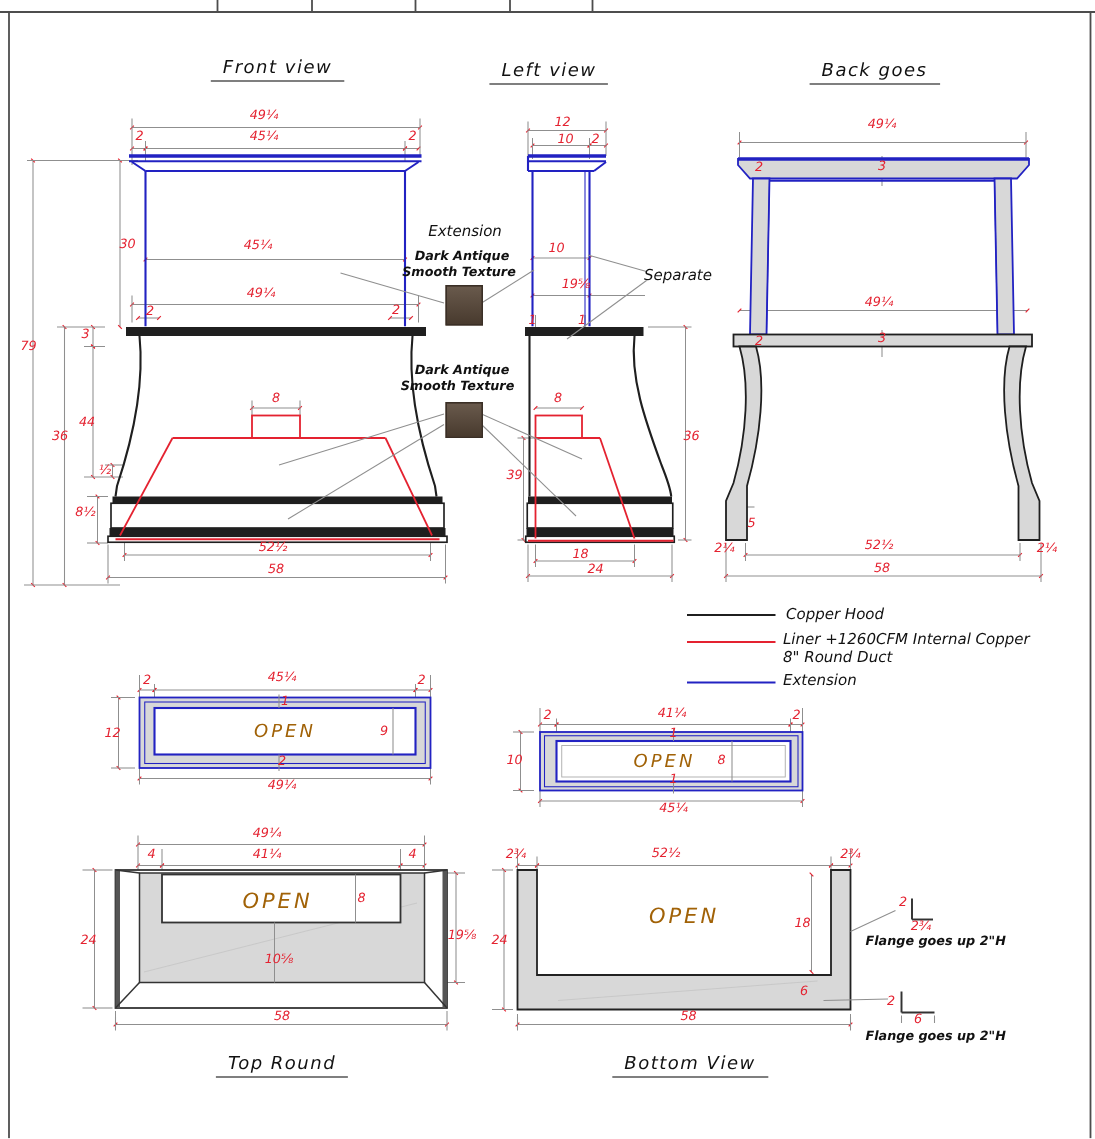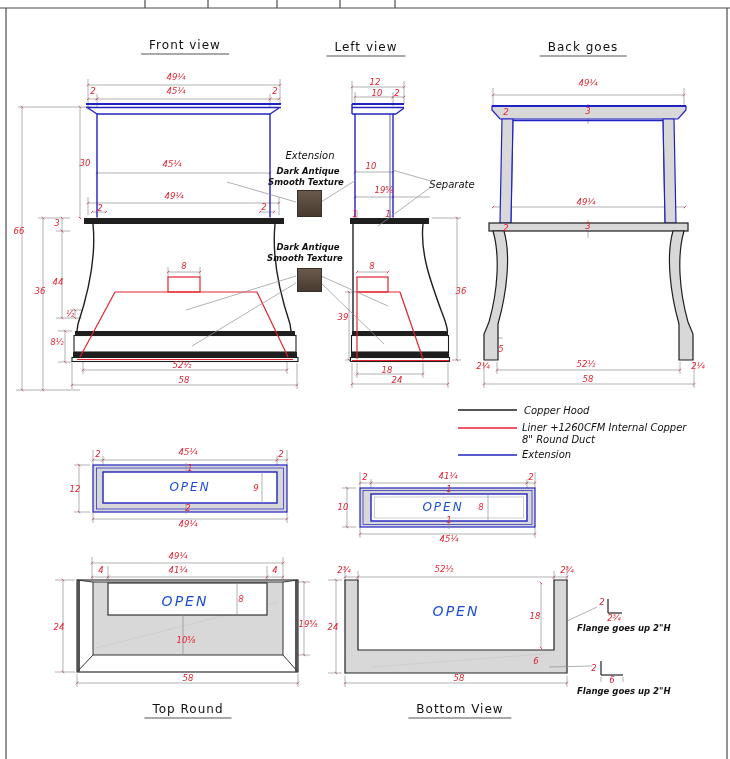--- a/index.html
+++ b/index.html
@@ -19,22 +19,22 @@
          marker-start:url(#tick);marker-end:url(#tick);}
   .frame{stroke:var(--c-frame,#4d4d4d);fill:none;stroke-width:1.2;}
   .grayfill{fill:var(--c-fill,#d8d8d8);}
   .bback{fill:var(--c-fill,#d8d8d8);stroke:var(--c-ext,#2222c2);stroke-width:1.2;}
   .kback{fill:var(--c-fill,#d8d8d8);stroke:var(--c-hood,#1f1f1f);stroke-width:1.2;}
   .refl{stroke:#c6c6c6;stroke-width:.6;fill:none;}
   .fl{stroke:#333;stroke-width:1.3;fill:none;}
   .tickp{stroke:var(--c-dim,#e42230);stroke-width:1.6;fill:none;}
   #labels span{position:absolute;transform:translate(-50%,-50%);white-space:nowrap;
          font-style:italic;font-size:8.5px;color:var(--c-dim,#e42230);}
-  #labels span.open{color:#1d4ed8;font-size:12px;letter-spacing:2px;}
-  .vtitle{position:absolute;transform:translate(-50%,-50%);font-size:12px;
+  #labels span.open{color:#a16207;font-size:12px;letter-spacing:2px;}
+  .vtitle{position:absolute;transform:translate(-50%,-50%);font-style:italic;font-size:12px;
          color:#111;border-bottom:1.6px solid #555;padding:0 8px 2px;white-space:nowrap;letter-spacing:1px;}
   .ann{position:absolute;transform:translate(-50%,-50%);font-style:italic;color:#111;white-space:nowrap;}
   .ann-lg{font-size:10px;}
   .ann-sm{font-size:8.5px;font-weight:bold;}
   .ann-left{transform:translateY(-50%);}
   .legend-label{position:absolute;transform:translateY(-50%);font-style:italic;font-size:10px;
          color:#111;white-space:nowrap;}
   .swatch{position:absolute;border:1px solid #3a2f26;
          background:linear-gradient(180deg,rgba(255,255,255,.10),rgba(0,0,0,.18)),var(--c-swatch,#584738);}
 </style>
@@ -331,21 +331,21 @@
 <div id="labels">
       <span style="left: 176px; top: 77px;">49¼</span>
       <span style="left: 93px; top: 91px;">2</span>
       <span style="left: 176px; top: 91px;">45¼</span>
       <span style="left: 275px; top: 91px;">2</span>
       <span style="left: 85px; top: 163px;">30</span>
       <span style="left: 172px; top: 164px;">45¼</span>
       <span style="left: 174px; top: 196px;">49¼</span>
       <span style="left: 100px; top: 208px;">2</span>
       <span style="left: 264px; top: 207px;">2</span>
-      <span style="left: 19px; top: 231px;">66</span>
+      <span style="left: 19px; top: 231px;">79</span>
       <span style="left: 57px; top: 223px;">3</span>
       <span style="left: 58px; top: 282px;">44</span>
       <span style="left: 40px; top: 291px;">36</span>
       <span style="left: 184px; top: 266px;">8</span>
       <span style="left: 70px; top: 314px;">½</span>
       <span style="left: 57px; top: 342px;">8½</span>
       <span style="left: 182px; top: 365px;">52½</span>
       <span style="left: 184px; top: 380px;">58</span>
       <span style="left: 375px; top: 82px;">12</span>
       <span style="left: 377px; top: 93px;">10</span>

